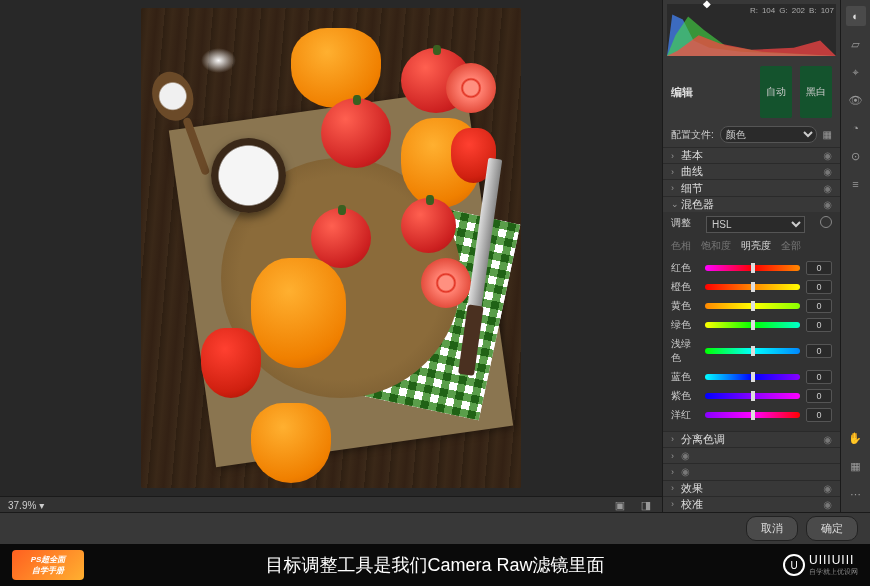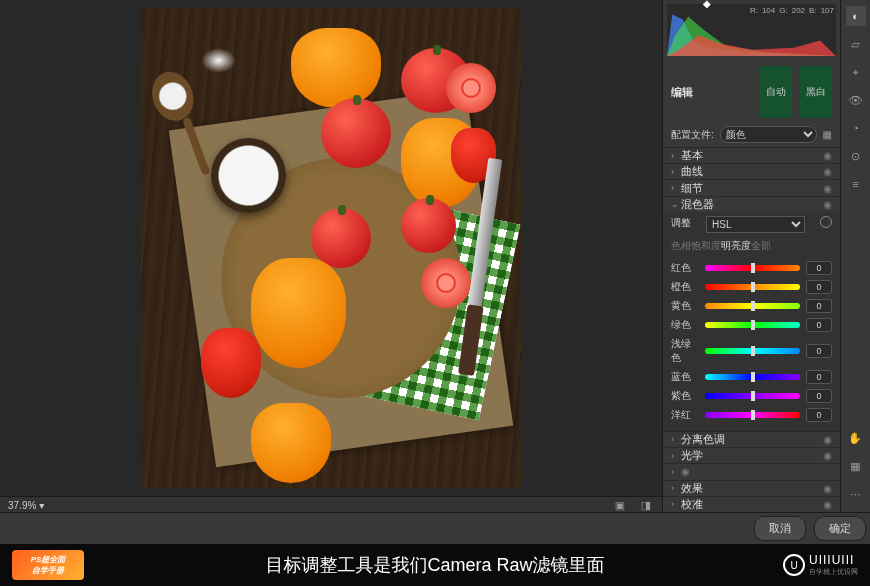--- a/index.html
+++ b/index.html
@@ -58,32 +58,32 @@
 .edit-hdr{display:flex;align-items:center;padding:4px 8px;gap:8px}
 .edit-hdr .ttl{flex:1;font-weight:bold;color:#ddd}
 .mini-btn{font-size:10px;padding:19px 6px;background:#14532d;border-radius:2px;cursor:pointer;color:#ccc}
 .profile-row{display:flex;align-items:center;padding:4px 8px;gap:6px;font-size:10px}
 .profile-row select{flex:1;background:#2a2a2a;border:1px solid #555;color:#ccc;font-size:10px;padding:1px;border-radius:8px}
 .grid-ic{color:#999;cursor:pointer}
 .mixer-body{padding:4px 8px;background:#323232}
 .adjust-row{display:flex;align-items:flex-start;gap:15px;font-size:10px;margin-bottom:6px}
 .adjust-row select{flex:1;background:#2a2a2a;border:1px solid #555;color:#ccc;font-size:10px;padding:1px;border-radius:0}
 .circ{width:12px;height:12px;border:1px solid #888;border-radius:50%;cursor:pointer}
-.tabs{display:flex;font-size:10px;margin-bottom:8px}
+.tabs{display:flex;gap:10px;font-size:10px;margin-bottom:8px}
 .tab{color:#777;cursor:pointer}
 .tab.active{color:#ddd}
 .slider-row{display:flex;align-items:center;margin-bottom:5px;gap:6px}
 .slider-lbl{width:28px;font-size:10px;color:#ccc}
 .slider-track{flex:1;height:6px;border-radius:3px;position:relative;cursor:pointer}
 .slider-thumb{position:absolute;left:50%;top:-2px;width:4px;height:10px;background:#ddd;transform:translateX(-50%)}
 .slider-val{width:26px;height:14px;background:#2a2a2a;border:1px solid #555;color:#ccc;font-size:9px;text-align:center;line-height:12px;border-radius:2px}
 .tool-strip{width:30px;background:#383838;border-left:1px solid #1a1a1a;display:flex;flex-direction:column;align-items:center;padding-top:6px;gap:8px}
 .tool{width:20px;height:20px;display:flex;align-items:center;justify-content:center;cursor:pointer;color:#999;border-radius:2px}
 .tool.active{background:#4a4a4a;color:#ddd}
-.bottom-bar{height:32px;background:#383838;border-top:1px solid #1a1a1a;display:flex;align-items:center;justify-content:flex-end;padding:0 4px;gap:8px}
+.bottom-bar{height:32px;background:#383838;border-top:1px solid #1a1a1a;display:flex;align-items:center;justify-content:flex-end;padding:0 12px;gap:8px}
 .btn{padding:4px 14px;background:#4a4a4a;border:1px solid #222;border-radius:10px;color:#ddd;font-size:11px;cursor:pointer}
 .subtitle-bar{height:42px;background:#0a0a0a;display:flex;align-items:center;position:relative}
 .badge{position:absolute;left:12px;width:72px;height:30px;background:linear-gradient(135deg,#ff6020,#ffb030);border-radius:4px;display:flex;flex-direction:column;align-items:center;justify-content:center;font-size:8px;color:#fff;font-weight:bold;font-style:italic}
 .subtitle{flex:1;text-align:center;color:#fff;font-size:18px}
 .logo{position:absolute;right:12px;display:flex;align-items:center;gap:4px;color:#fff}
 .logo-circ{width:22px;height:22px;border:2px solid #fff;border-radius:50%;display:flex;align-items:center;justify-content:center;font-size:10px}
 .logo-txt{font-size:12px;font-weight:normal;letter-spacing:1px}
 .logo-sub{font-size:7px;color:#888}
 .tool-bottom{margin-top:auto;margin-bottom:8px;display:flex;flex-direction:column;gap:8px;align-items:center}
 </style>
@@ -255,21 +255,20 @@
           </div>
       </div>
 
       <div class="section-hdr">
           <span class="chev">›</span>
           <span class="lbl">分离色调</span>
           <span class="eye">◉</span>
         </div>
       <div class="section-hdr">
           <span class="chev">›</span>
-          <span class="lbl">光学</span>
           <span class="eye">◉</span>
         </div>
       <div class="section-hdr">
           <span class="chev">›</span>
           <span class="eye">◉</span>
         </div>
       <div class="section-hdr">
           <span class="chev">›</span>
           <span class="lbl">效果</span>
           <span class="eye">◉</span>

